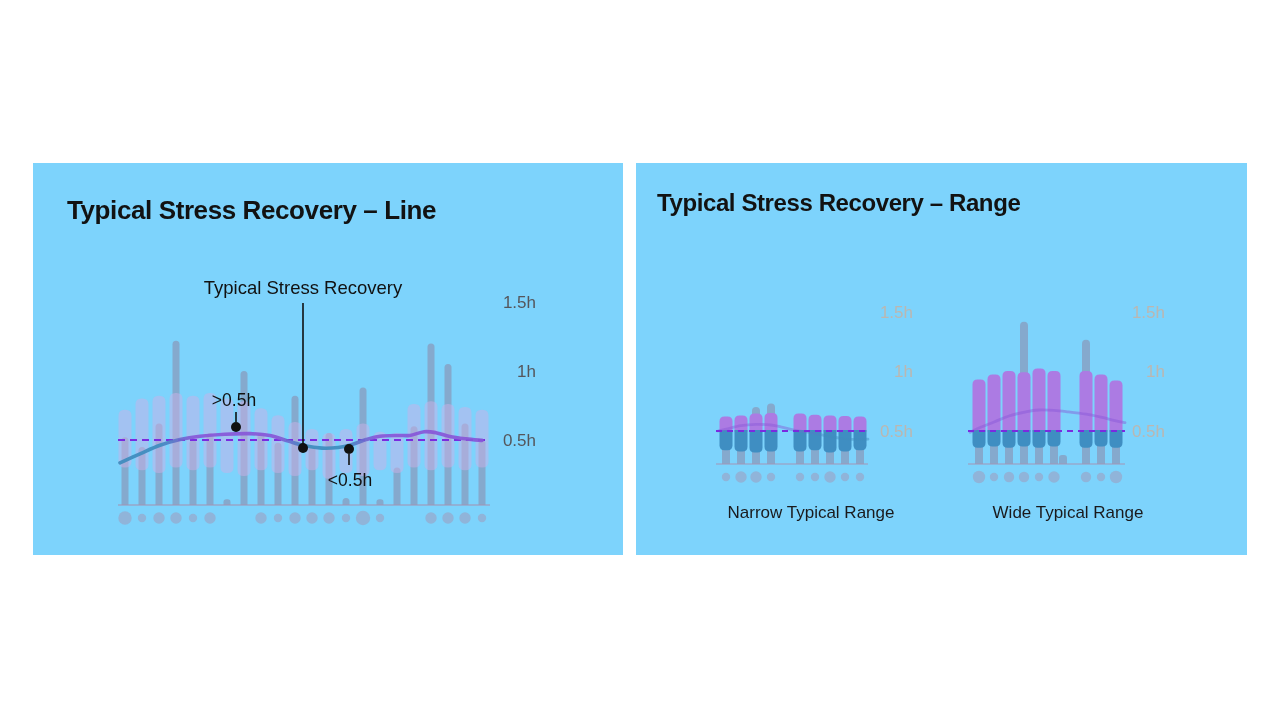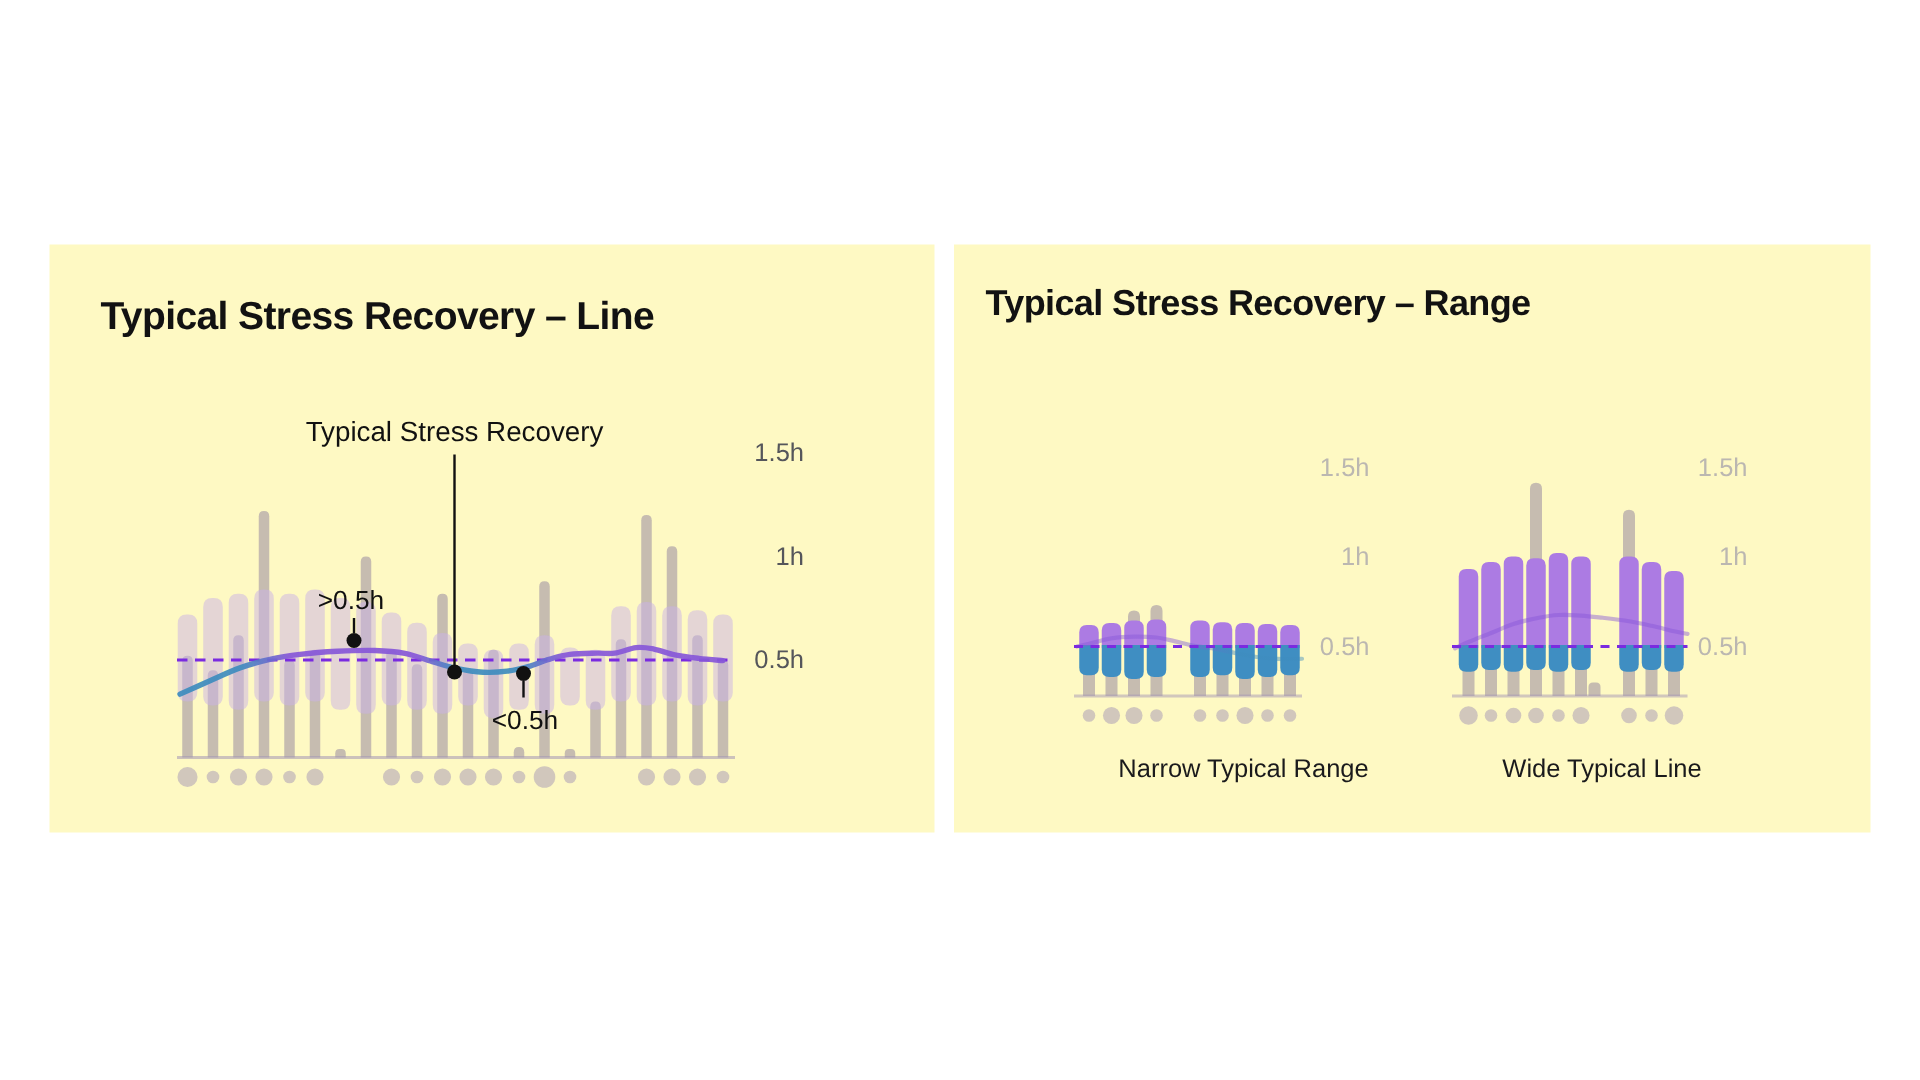--- a/index.html
+++ b/index.html
@@ -1,26 +1,26 @@
 <!DOCTYPE html>
 <html><head>
 <meta charset="utf-8">
 <style>
   html,body{margin:0;padding:0;}
   body{width:1280px;height:720px;background:#ffffff;position:relative;overflow:hidden;
        font-family:"Liberation Sans",sans-serif;}
-  .panel{position:absolute;top:163px;height:392px;background:#fef9c3;}
+  .panel{position:absolute;top:163px;height:392px;background:#7dd3fc;}
   .panel-line{left:33px;width:590px;}
   .panel-range{left:636px;width:611px;}
   .panel h2{position:absolute;margin:0;color:#121212;font-weight:700;letter-spacing:-0.4px;white-space:nowrap;}
   .panel-line h2{left:34px;top:32px;font-size:26px;}
   .panel-range h2{left:21px;top:26px;font-size:24px;}
   .chart-svg{position:absolute;left:0;top:0;}
   .caption{position:absolute;transform:translateX(-50%);top:340px;font-size:17px;color:#1A1A1C;white-space:nowrap;}
-  .caption-narrow{left:193px;text-align:center;}
+  .caption-narrow{left:175px;text-align:center;}
   .caption-wide{left:432px;}
 </style>
 </head>
 <body>
 
 <div class="panel panel-line">
   <h2>Typical Stress Recovery – Line</h2>
   <svg id="svg-line" class="chart-svg" width="590" height="392" viewBox="0 0 590 392">
       <defs>
         <linearGradient id="gradLine" gradientUnits="userSpaceOnUse" x1="92" y1="0" x2="449" y2="0">
@@ -205,14 +205,14 @@
       <path d="M458.5,267 Q458.5,267 458.5,267 L471.5,267 Q471.5,267 471.5,267 L471.5,278.6 Q471.5,283.6 466.5,283.6 L463.5,283.6 Q458.5,283.6 458.5,278.6 Z" fill="#3F8EC2"></path>
       <path d="M473.5,222.6 Q473.5,217.6 478.5,217.6 L481.5,217.6 Q486.5,217.6 486.5,222.6 L486.5,269 Q486.5,269 486.5,269 L473.5,269 Q473.5,269 473.5,269 Z" fill="#AC7BE3"></path>
       <path d="M473.5,267 Q473.5,267 473.5,267 L486.5,267 Q486.5,267 486.5,267 L486.5,279.8 Q486.5,284.8 481.5,284.8 L478.5,284.8 Q473.5,284.8 473.5,279.8 Z" fill="#3F8EC2"></path>
       <path d="M334.041,269.2C335.5325,268.5 338.9865,266.7 342.99,265C346.99350000000004,263.3 353.06416666666667,261 358.062,259C363.05983333333336,257 367.66516666666666,254.7 372.977,253C378.2888333333333,251.3 384.93516666666665,249.8 389.933,248.8C394.93083333333334,247.8 398.2801666666667,247.24 402.964,247C407.6478333333333,246.76 413.19516666666664,247.05999999999997 418.036,247.35999999999999C422.87683333333337,247.66 426.671,248.16000000000003 432.009,248.8C437.34700000000004,249.44 444.569,250.29999999999998 450.064,251.2C455.559,252.1 459.98116666666664,253.1 464.979,254.2C469.97683333333333,255.29999999999998 476.0475,256.9 480.051,257.8C484.05449999999996,258.70000000000005 487.5085,259.3 489,259.6" fill="none" stroke="#8757D8" stroke-width="2.8" stroke-linecap="round" stroke-opacity="0.45"></path>
       <line x1="332" y1="268" x2="489" y2="268" stroke="#7A2BE0" stroke-width="2" stroke-dasharray="6 5"></line>
       <text x="529" y="149" text-anchor="end" dominant-baseline="central" font-size="17" fill="#BBB7B1" font-family="&quot;Liberation Sans&quot;,sans-serif">1.5h</text>
       <text x="529" y="208" text-anchor="end" dominant-baseline="central" font-size="17" fill="#BBB7B1" font-family="&quot;Liberation Sans&quot;,sans-serif">1h</text>
       <text x="529" y="268" text-anchor="end" dominant-baseline="central" font-size="17" fill="#BBB7B1" font-family="&quot;Liberation Sans&quot;,sans-serif">0.5h</text>
     </svg>
   <div class="caption caption-narrow">Narrow Typical Range</div>
-  <div class="caption caption-wide">Wide Typical Line</div>
+  <div class="caption caption-wide">Wide Typical Range</div>
 </div>
 
 </body></html>

